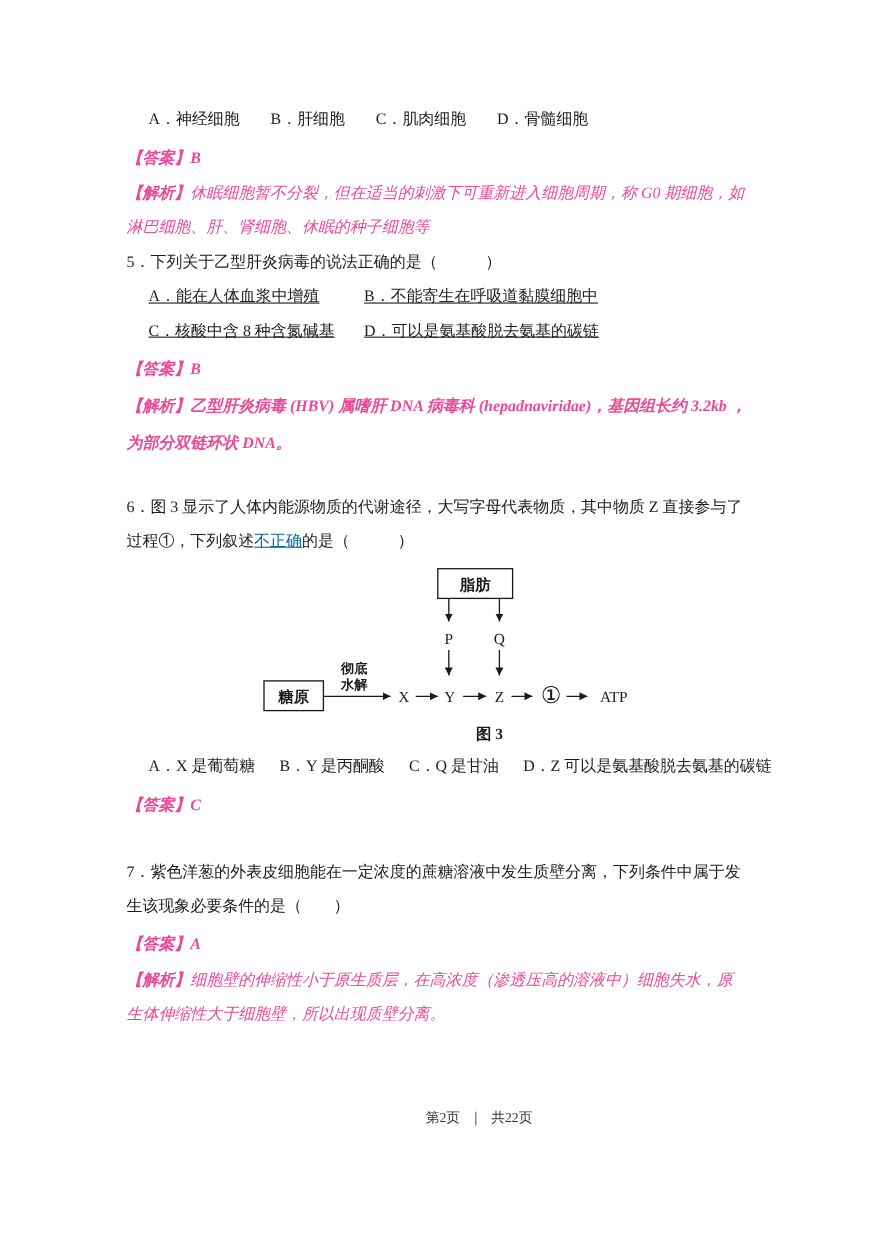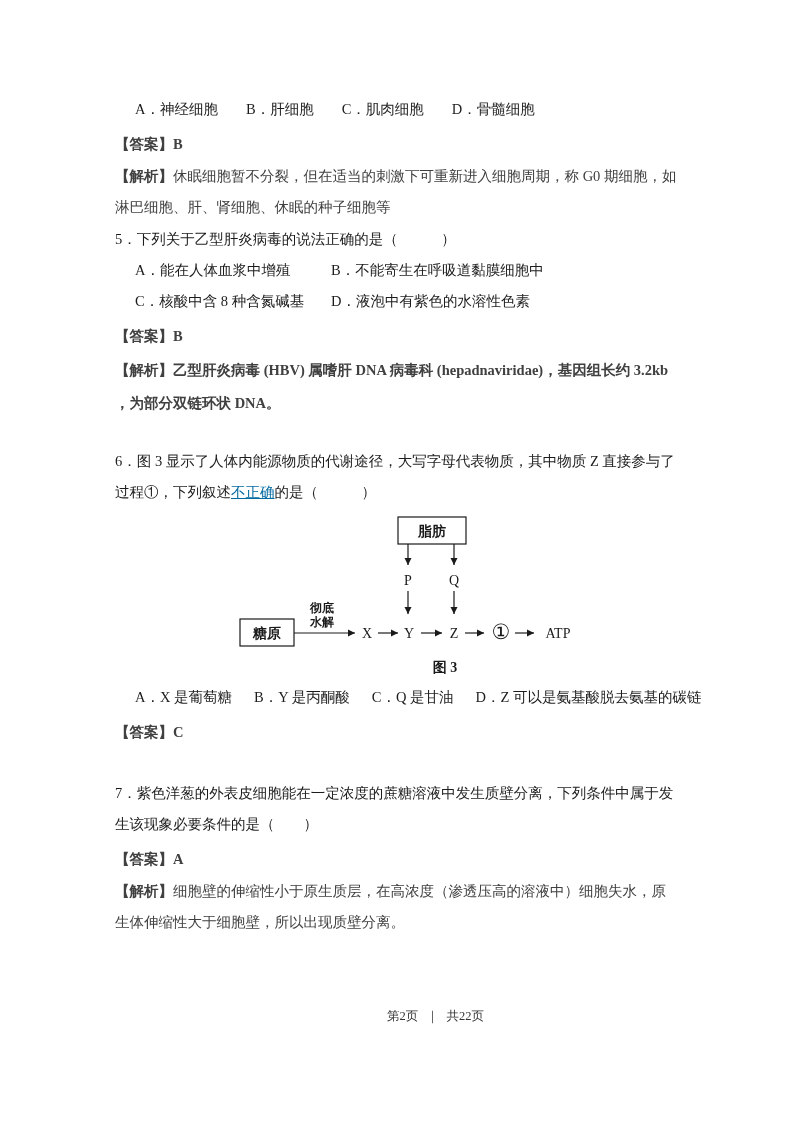--- a/index.html
+++ b/index.html
@@ -23,24 +23,24 @@
     font-size: 14.5px;
     line-height: 31px;
   }
   .options-row { display: flex; gap: 28px; padding-left: 20px; white-space: nowrap; }
   .options-row.tight { gap: 22px; }
   .options-grid {
     display: grid;
     padding-left: 20px;
     line-height: 31px;
   }
-  .grid-q5 { grid-template-columns: 196px auto; }
+  .grid-q5 { grid-template-columns: 196px auto; text-decoration: underline; }
   .grid-q7 { grid-template-columns: 233px auto; }
   .answer-line { margin-top: 4px; }
-  .red { color: #404040; }
+  .red { color: #ec4899; font-style: italic; }
   .bold { font-weight: bold; }
   .blue-hl { color: #0369a1; text-decoration: underline; }
   .analysis { margin-top: 1px; }
   .analysis-bold { font-weight: bold; line-height: 33px; margin-top: 2px; }
   .stem { margin-top: 1px; }
   .q6-stem { margin-top: 26px; }
   .q7-stem { margin-top: 30px; }
   .diagram-wrap { margin-top: 4px; height: 170px; }
   .diagram-wrap svg { display: block; }
   svg text {
@@ -75,21 +75,21 @@
     <p class="answer-line red"><span class="bold">【答案】</span><span class="bold">B</span></p>
 
     <p class="analysis red"><span class="bold">【解析】</span><span>休眠细胞暂不分裂，但在适当的刺激下可重新进入细胞周期，称 G0 期细胞，如淋巴细胞、肝、肾细胞、休眠的种子细胞等</span></p>
 
     <p class="stem">5．下列关于乙型肝炎病毒的说法正确的是（　　　）</p>
 
     <div class="options-grid grid-q5">
       <span>A．能在人体血浆中增殖</span>
       <span>B．不能寄生在呼吸道黏膜细胞中</span>
       <span>C．核酸中含 8 种含氮碱基</span>
-      <span>D．液泡中有紫色的水溶性色素</span>
+      <span>D．可以是氨基酸脱去氨基的碳链</span>
     </div>
 
     <p class="answer-line red"><span class="bold">【答案】</span><span class="bold">B</span></p>
 
     <p class="analysis analysis-bold red"><span>【解析】</span><span>乙型肝炎病毒 (HBV) 属嗜肝 DNA 病毒科 (hepadnaviridae)，基因组长约 3.2kb ，为部分双链环状 DNA。</span></p>
 
     <p class="stem q6-stem"><span>6．图 3 显示了人体内能源物质的代谢途径，大写字母代表物质，其中物质 Z 直接参与了过程①，下列叙述</span><span class="blue-hl">不正确</span><span>的是（　　　）</span></p>
 
     <div class="diagram-wrap">
       <svg width="490" height="168" viewBox="0 0 490 168">

